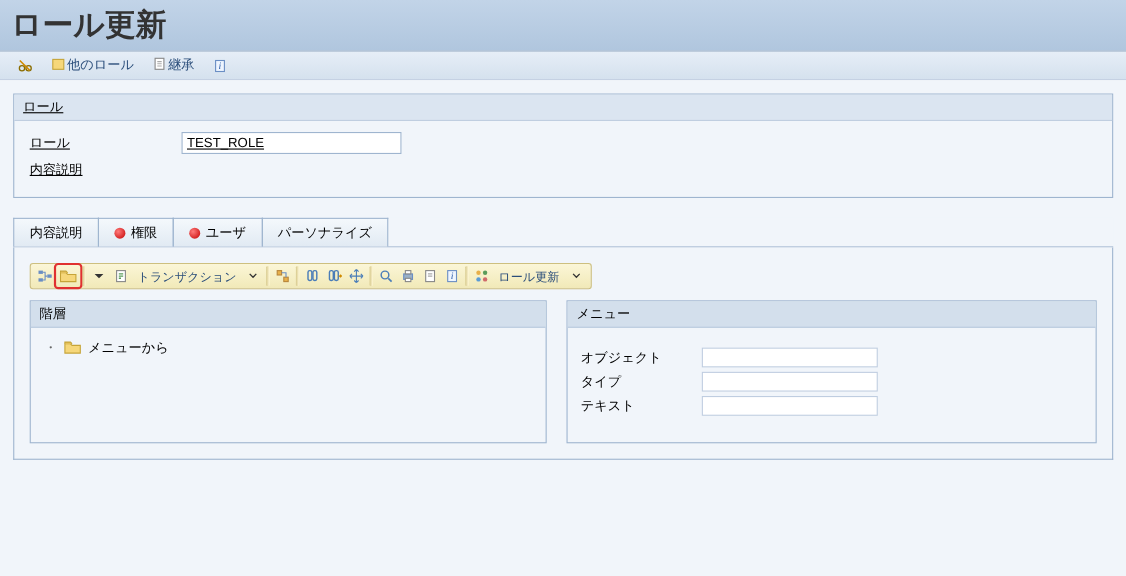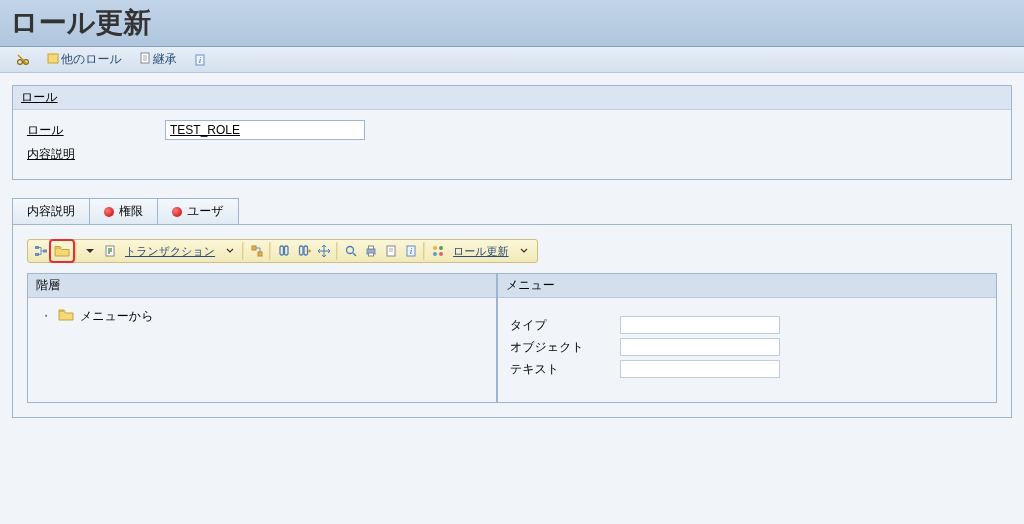--- a/index.html
+++ b/index.html
@@ -139,38 +139,36 @@
     display: inline-flex;
     align-items: center;
     justify-content: center;
     min-width: 20px;
     height: 20px;
     padding: 0 3px;
     cursor: pointer;
     border-radius: 2px;
     font-size: 11px;
     color: #2a4d7a;
-    text-decoration: underline;
   }
   .mt-sep {
     width: 3px;
     height: 18px;
     margin: 0 2px;
     background: linear-gradient(to right, #d6c88a, #fff8d8);
     border-radius: 1px;
   }
   .mt-btn.highlighted {
     outline: 2px solid #e03030;
     outline-offset: 0;
   }
   .mt-btn svg { display: block; }
   .panels-row {
     display: flex;
-    gap: 0;
-    font-family: Liberation Serif, serif;
+    gap: 18px;
   }
   .sub-panel {
     border: 1px solid #9fb5cf;
     background: #f1f5fa;
     flex: 1;
   }
   .sub-panel.left { flex: 0 0 470px; min-height: 130px; }
   .sub-panel-title {
     background: #d3dfec;
     padding: 3px 8px;
@@ -266,20 +264,23 @@
         <span>内容説明</span>
       </div>
       <div class="tab">
         <span class="tab-dot"></span>
         <span>権限</span>
       </div>
       <div class="tab">
         <span class="tab-dot"></span>
         <span>ユーザ</span>
       </div>
+      <div class="tab">
+        <span>パーソナライズ</span>
+      </div>
     </div>
 
     <div class="tab-panel">
 
       <div class="menu-toolbar">
         <span class="mt-btn">
           <svg width="14" height="14" viewBox="0 0 14 14">
               <rect x="1" y="2" width="4" height="3" fill="#6a8ec4"></rect>
               <rect x="1" y="9" width="4" height="3" fill="#6a8ec4"></rect>
               <rect x="9" y="5.5" width="4" height="3" fill="#6a8ec4"></rect>
@@ -398,25 +399,25 @@
               </span>
               <span>メニューから</span>
             </div>
           </div>
         </div>
 
         <div class="sub-panel">
           <div class="sub-panel-title">メニュー</div>
           <div class="sub-panel-body" style="padding-top:18px">
             <div class="detail-row">
-              <span class="detail-label">タイプ</span>
+              <span class="detail-label">オブジェクト</span>
               <span class="detail-value"></span>
             </div>
             <div class="detail-row">
-              <span class="detail-label">オブジェクト</span>
+              <span class="detail-label">タイプ</span>
               <span class="detail-value"></span>
             </div>
             <div class="detail-row">
               <span class="detail-label">テキスト</span>
               <span class="detail-value"></span>
             </div>
           </div>
         </div>
       </div>
 

